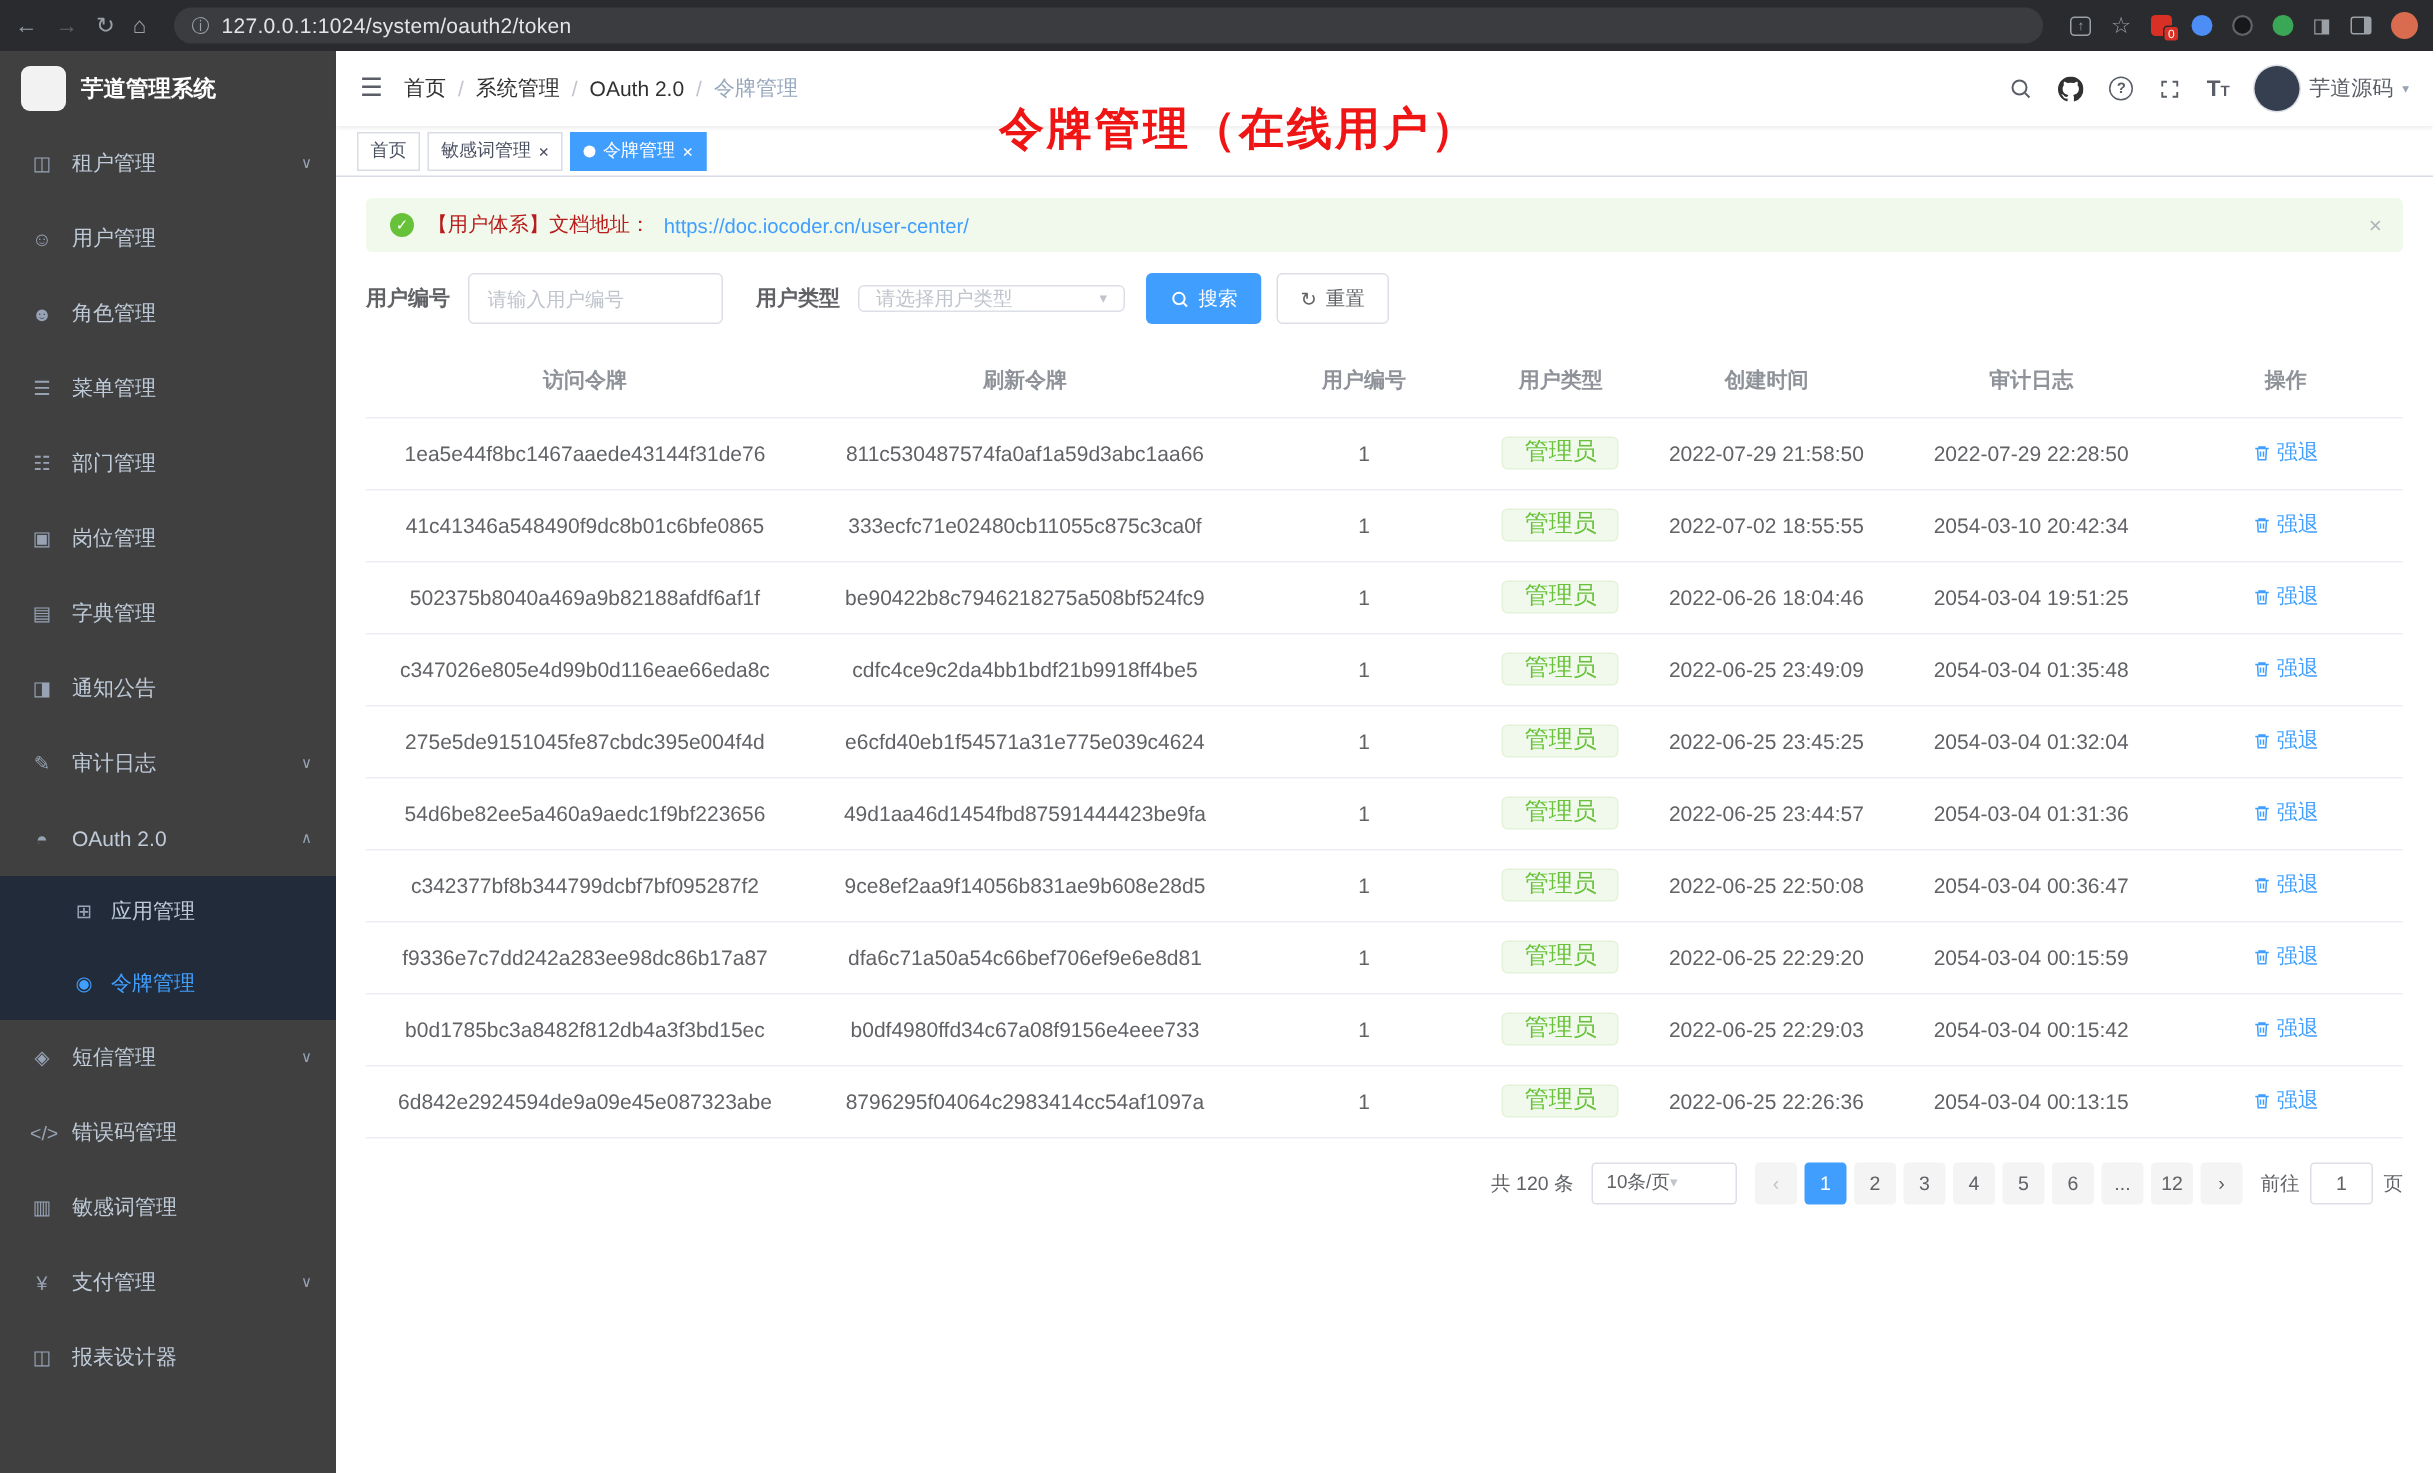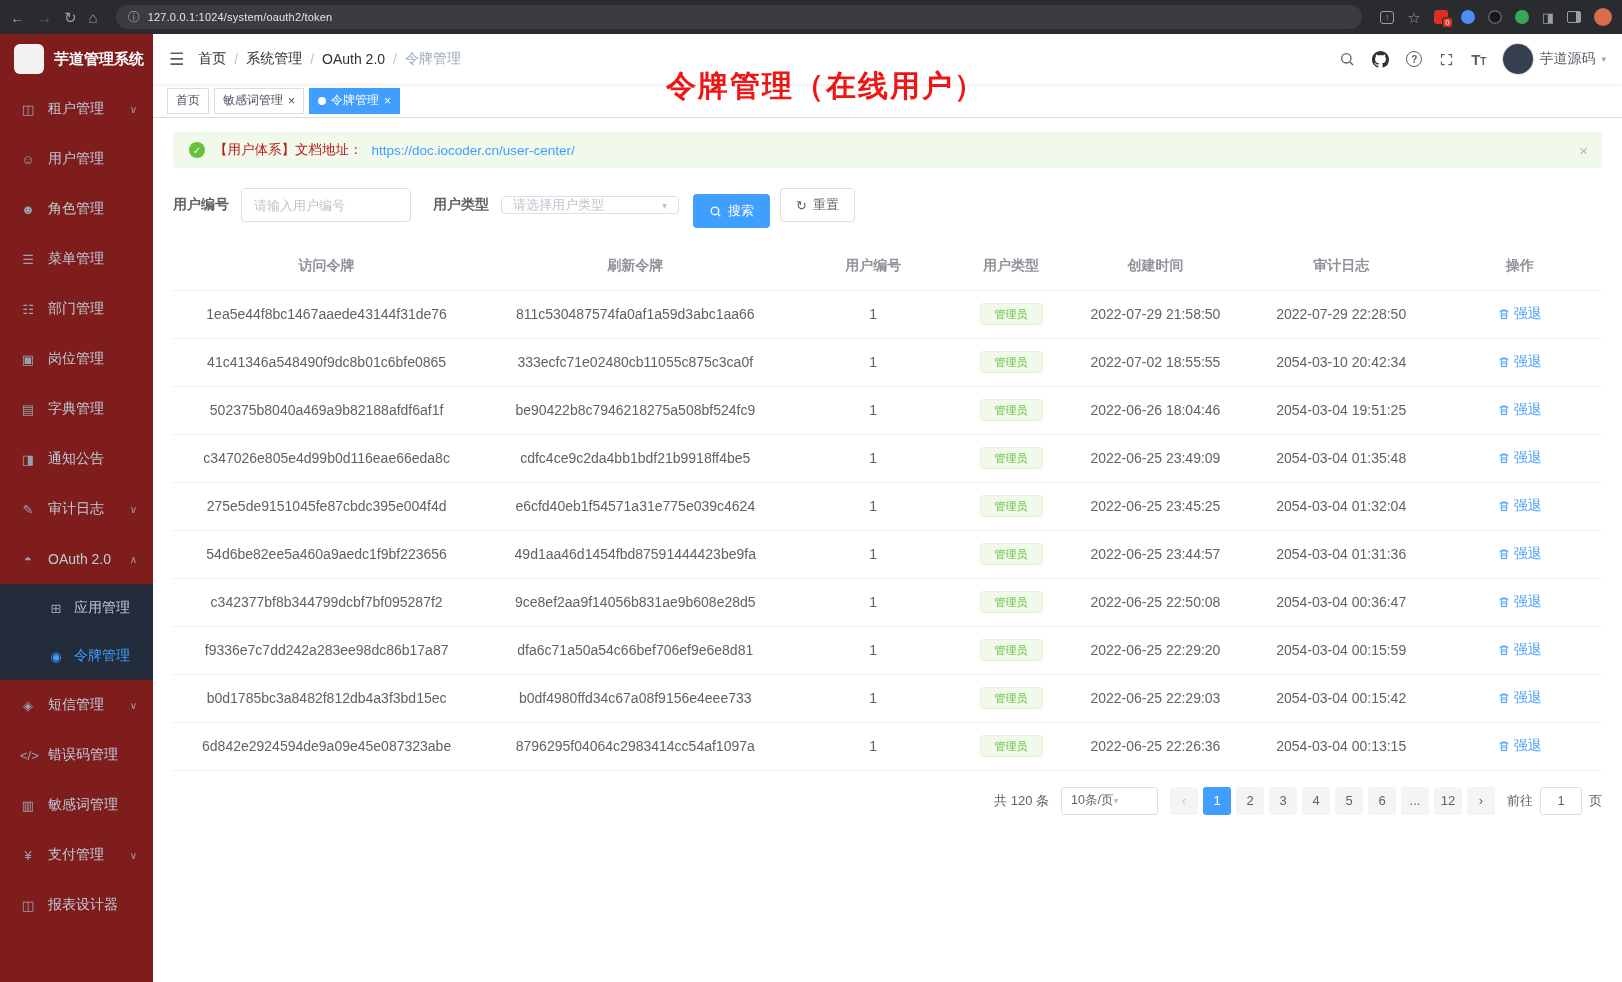--- a/index.html
+++ b/index.html
@@ -5,37 +5,37 @@
   * { margin:0; padding:0; box-sizing:border-box; }
   body { font-family:"Liberation Sans","DejaVu Sans",sans-serif; background:#888; }
   .screen { width:1622px; height:982px; position:relative; background:#fff; overflow:hidden; }
 
   
   .browser-bar { height:34px; background:#2a2b2e; display:flex; align-items:center; padding:0 10px; gap:12px; color:#9aa0a6; }
   .b-btn { font-size:15px; cursor:pointer; line-height:1; }
   .b-btn.dim { color:#5f6368; }
   .url-bar { flex:1; height:24px; background:#3b3c40; border-radius:12px; display:flex; align-items:center; gap:8px; padding:0 12px; margin:0 6px; cursor:text; }
   .info-icon { color:#9aa0a6; font-size:12px; }
-  .url-text { color:#e3e5e8; font-size:11px; letter-spacing:.2px; }
+  .url-text { color:#e3e5e8; font-size:14px; letter-spacing:.2px; }
   .b-right { display:flex; align-items:center; gap:13px; }
   .ext-dot { width:14px; height:14px; border-radius:50%; display:inline-block; position:relative; }
   .ext-red { background:#d93025; border-radius:3px; }
   .ext-red .badge { position:absolute; bottom:-4px; right:-5px; background:#d93025; color:#fff; font-size:8px; border-radius:3px; padding:0 2px; line-height:9px; border:1px solid #2a2b2e; }
   .ext-blue { background:#4c8df6; }
   .ext-dark { background:#17181a; box-shadow:0 0 0 1.5px #5f6368 inset; }
   .ext-green { background:#3aa757; }
   .puzzle { color:#9aa0a6; font-size:13px; }
   .panel-icon { width:14px; height:12px; border:1.5px solid #9aa0a6; border-radius:2px; position:relative; }
   .panel-icon::after { content:""; position:absolute; right:0; top:0; bottom:0; width:4px; background:#9aa0a6; }
   .b-avatar { width:18px; height:18px; border-radius:50%; background:#d96c4f; display:inline-block; }
   .share-box { width:14px; height:13px; border:1.5px solid #9aa0a6; border-radius:3px; font-size:9px; display:flex; align-items:center; justify-content:center; color:#9aa0a6; }
 
   
   .app { display:flex; height:948px; }
-  .sidebar { width:153px; background:#7f1d1d; flex-shrink:0; color:#bfcbd9; }
+  .sidebar { width:224px; background:#404040; flex-shrink:0; color:#bfcbd9; }
   .logo-row { height:50px; display:flex; align-items:center; gap:10px; padding-left:14px; }
   .logo-avatar { width:30px; height:30px; border-radius:6px; background:#f2f2f2; box-shadow:0 0 0 1px rgba(255,255,255,.15) inset; }
   .logo-title { color:#fff; font-weight:700; font-size:15px; }
   .menu-item { height:50px; display:flex; align-items:center; gap:12px; padding-left:20px; font-size:14px; cursor:pointer; }
   .mi-icon { width:16px; text-align:center; font-size:13px; color:#97a3b5; flex-shrink:0; }
   .mi-chevron { margin-left:auto; margin-right:16px; font-size:10px; color:#97a3b5; }
   .submenu { background:#212b3a; }
   .submenu-item { height:48px; display:flex; align-items:center; gap:10px; padding-left:48px; font-size:14px; cursor:pointer; color:#bfcbd9; }
   .submenu-item.active { color:#409eff; }
   .submenu-item.active .mi-icon { color:#409eff; }
@@ -78,35 +78,35 @@
   .alert-close { position:absolute; right:14px; color:#b1b6bd; font-size:15px; cursor:pointer; }
 
   .filters { display:flex; align-items:center; margin:2px 0 14px; font-size:14px; }
   .f-label { font-weight:700; color:#606266; margin-right:12px; white-space:nowrap; }
   .f-label.second { margin-left:22px; }
   .text-input { width:170px; height:34px; border:1px solid #dcdfe6; border-radius:4px; padding:0 12px; font-size:13px; color:#606266; outline:none; font-family:inherit; }
   .text-input::placeholder { color:#bfc4cc; }
   .select-box { width:178px; height:18px; border:1px solid #dcdfe6; border-radius:4px; display:flex; align-items:center; justify-content:space-between; padding:0 11px; font-size:13px; color:#bfc4cc; cursor:pointer; background:#fff; }
   .select-caret { color:#c0c4cc; font-size:10px; }
   .btn { height:34px; display:inline-flex; align-items:center; gap:6px; padding:0 15px; border-radius:4px; font-size:13px; cursor:pointer; border:1px solid transparent; }
-  .btn-primary { background:#409eff; color:#fff; margin-left:14px;margin-top:12px; }
+  .btn-primary { background:#409eff; color:#fff; margin-left:14px; }
   .btn-plain { background:#fff; color:#606266; border-color:#dcdfe6; margin-left:10px; }
   .btn svg { display:block; }
 
   table { width:100%; border-collapse:collapse; table-layout:fixed; font-size:14px; }
   th { height:48px; color:#8f9399; font-weight:700; border-bottom:1px solid #ebeef5; text-align:center; }
   td { height:48px; color:#606266; border-bottom:1px solid #ebeef5; text-align:center; overflow:hidden; white-space:nowrap; }
   th:nth-child(1), td:nth-child(1) { width:21.5%; }
   th:nth-child(2), td:nth-child(2) { width:21.7%; }
   th:nth-child(3), td:nth-child(3) { width:11.6%; }
   th:nth-child(4), td:nth-child(4) { width:7.7%; }
   th:nth-child(5), td:nth-child(5) { width:12.5%; }
   th:nth-child(6), td:nth-child(6) { width:13.5%; }
   th:nth-child(7), td:nth-child(7) { width:11.5%; }
-  .tag-green { display:inline-block; padding:2px 14px; font-size:11px; color:#67c23a; background:#f0f9eb; border:1px solid #e1f3d8; border-radius:4px; line-height:16px; }
+  .tag-green { display:inline-block; padding:2px 14px; font-size:16px; color:#67c23a; background:#f0f9eb; border:1px solid #e1f3d8; border-radius:4px; line-height:16px; }
   .action-link { color:#409eff; cursor:pointer; display:inline-flex; align-items:center; gap:4px; text-decoration:none; }
   .act-icon svg { display:block; }
 
   
   .pagination { display:flex; align-items:center; justify-content:flex-end; gap:12px; margin-top:16px; font-size:13px; color:#606266; }
   .pager-total { white-space:nowrap; }
   .select-sm { width:97px; height:28px; border:1px solid #dcdfe6; border-radius:3px; display:flex; align-items:center; justify-content:flex-start; padding:0 9px; font-size:12.5px; color:#606266; cursor:pointer; background:#fff; }
   .pager-pages { display:flex; align-items:center; gap:5px; }
   .page-btn { min-width:28px; height:28px; line-height:28px; text-align:center; background:#f4f4f5; border-radius:3px; cursor:pointer; padding:0 4px; }
   .page-btn.active { background:#409eff; color:#fff; }

